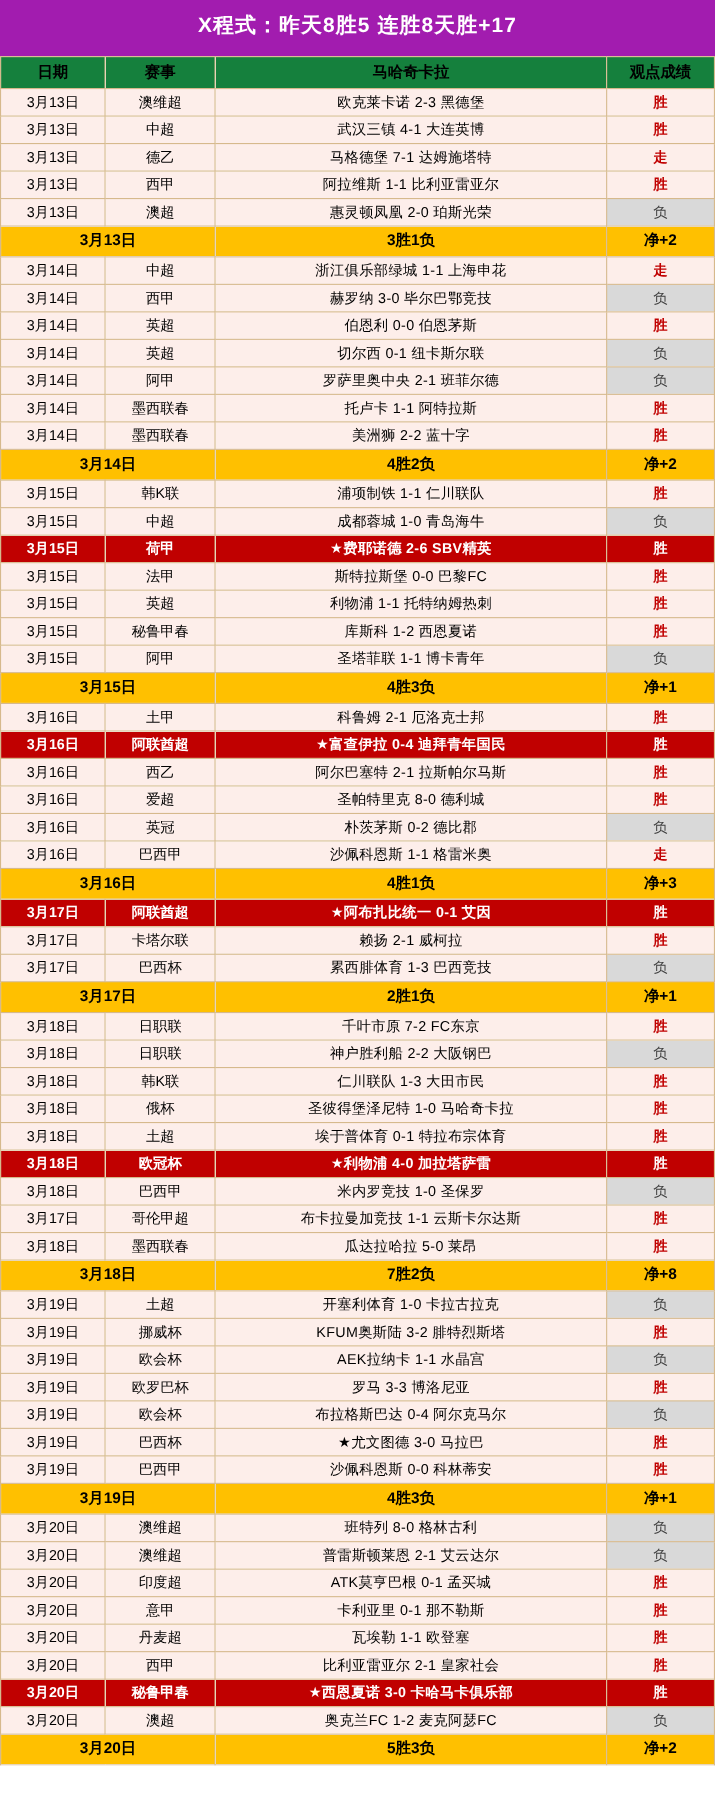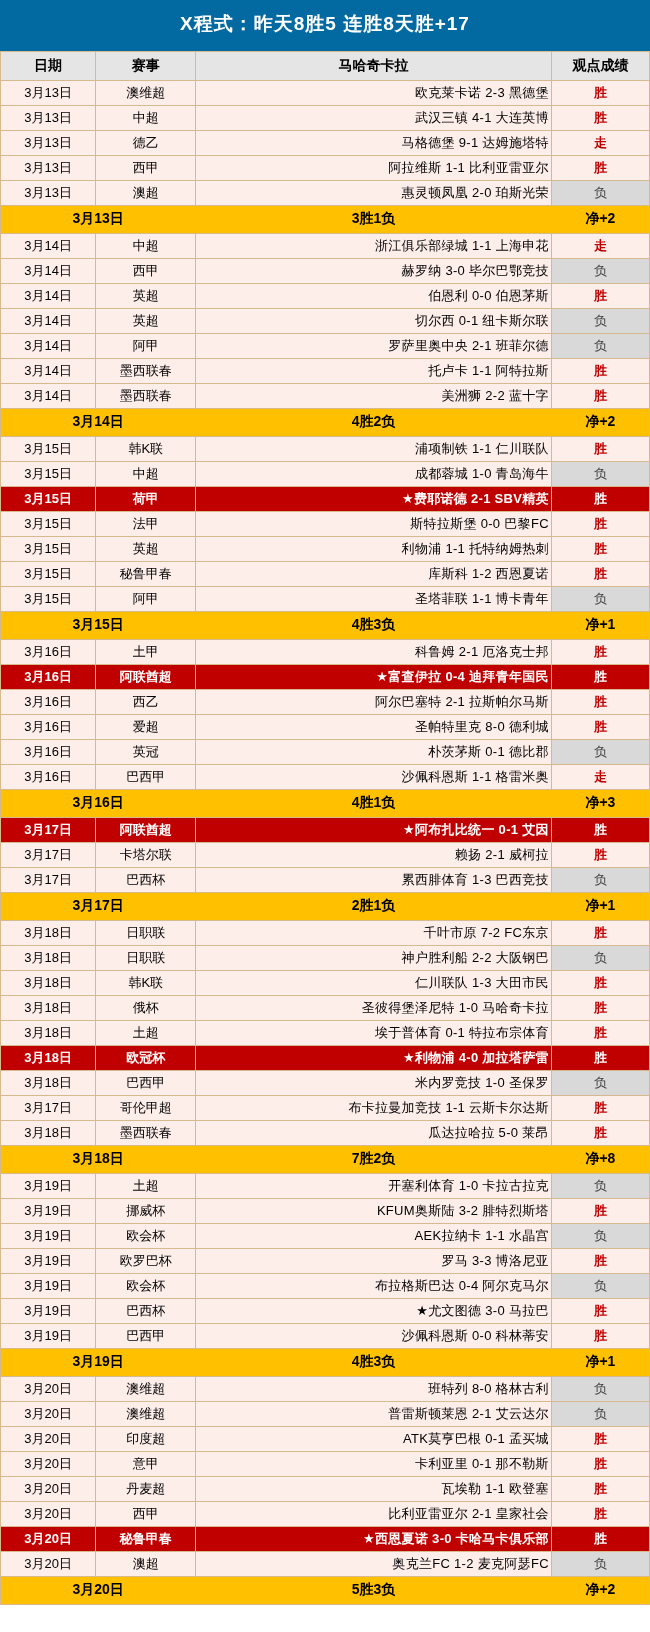--- a/index.html
+++ b/index.html
@@ -3,21 +3,21 @@
 <meta charset="utf-8">
 <style>
   html,body{margin:0;padding:0;background:#ffffff;}
   body{
     width:650px;
     font-family:"Liberation Sans","DejaVu Sans",sans-serif;
     color:#000;
   }
   .sheet{width:650px;}
   .header{
-    background:#0369a1;
+    background:#a21caf;
     color:#ffffff;
     text-align:center;
     padding:10px 0 12px 0;
     font-weight:bold;
     line-height:1.5;
   }
   .header .line1{font-size:19px;letter-spacing:1px;}
   .header .line2{font-size:19px;letter-spacing:1px;}
   table{
     border-collapse:collapse;
@@ -32,21 +32,21 @@
     padding:1px 2px;
     white-space:nowrap;
     overflow:hidden;
   }
   col.c-date{width:95px;}
   col.c-league{width:100px;}
   col.c-match{width:355px;}
   col.c-res{width:98px;}
 
   thead td{
-    background:#e5e5e5;
+    background:#15803d;
     font-weight:bold;
     font-size:14px;
     height:26px;
   }
   tr.normal td{background:#fdeeea;}
   tr.normal td.c-res{background:#fdeeea;}
   td.win{color:#c00000;font-weight:bold;}
   td.lose{color:#404040;background:#d9d9d9 !important;}
   td.draw{color:#c00000;font-weight:bold;}
   tr.summary td{
@@ -55,21 +55,21 @@
     font-size:14px;
     height:25px;
     color:#000;
   }
   tr.hot td{
     background:#c00000;
     color:#ffffff;
     font-weight:bold;
   }
   tr.hot td.c-res{color:#ffffff;}
-  .match{letter-spacing:0.3px;text-align:right;}
+  .match{letter-spacing:0.3px;}
 </style>
 </head>
 <body>
 
 <div class="sheet">
 
   <div class="header">
     <div class="line1">X程式：昨天8胜5  连胜8天胜+17</div>
   </div>
 
@@ -97,21 +97,21 @@
         </tr>
         <tr class="normal">
           <td>3月13日</td>
           <td>中超</td>
           <td class="match">武汉三镇  4-1  大连英博</td>
           <td class="c-res win">胜</td>
         </tr>
         <tr class="normal">
           <td>3月13日</td>
           <td>德乙</td>
-          <td class="match">马格德堡  9-1  达姆施塔特</td>
+          <td class="match">马格德堡  7-1  达姆施塔特</td>
           <td class="c-res draw">走</td>
         </tr>
         <tr class="normal">
           <td>3月13日</td>
           <td>西甲</td>
           <td class="match">阿拉维斯  1-1  比利亚雷亚尔</td>
           <td class="c-res win">胜</td>
         </tr>
         <tr class="normal">
           <td>3月13日</td>
@@ -179,21 +179,21 @@
         </tr>
         <tr class="normal">
           <td>3月15日</td>
           <td>中超</td>
           <td class="match">成都蓉城  1-0  青岛海牛</td>
           <td class="c-res lose">负</td>
         </tr>
         <tr class="hot">
           <td>3月15日</td>
           <td>荷甲</td>
-          <td class="match">★费耶诺德  2-1  SBV精英</td>
+          <td class="match">★费耶诺德  2-6  SBV精英</td>
           <td class="c-res ">胜</td>
         </tr>
         <tr class="normal">
           <td>3月15日</td>
           <td>法甲</td>
           <td class="match">斯特拉斯堡  0-0  巴黎FC</td>
           <td class="c-res win">胜</td>
         </tr>
         <tr class="normal">
           <td>3月15日</td>
@@ -238,21 +238,21 @@
         </tr>
         <tr class="normal">
           <td>3月16日</td>
           <td>爱超</td>
           <td class="match">圣帕特里克  8-0  德利城</td>
           <td class="c-res win">胜</td>
         </tr>
         <tr class="normal">
           <td>3月16日</td>
           <td>英冠</td>
-          <td class="match">朴茨茅斯  0-1  德比郡</td>
+          <td class="match">朴茨茅斯  0-2  德比郡</td>
           <td class="c-res lose">负</td>
         </tr>
         <tr class="normal">
           <td>3月16日</td>
           <td>巴西甲</td>
           <td class="match">沙佩科恩斯  1-1  格雷米奥</td>
           <td class="c-res draw">走</td>
         </tr>
         <tr class="summary">
           <td colspan="2">3月16日</td>

